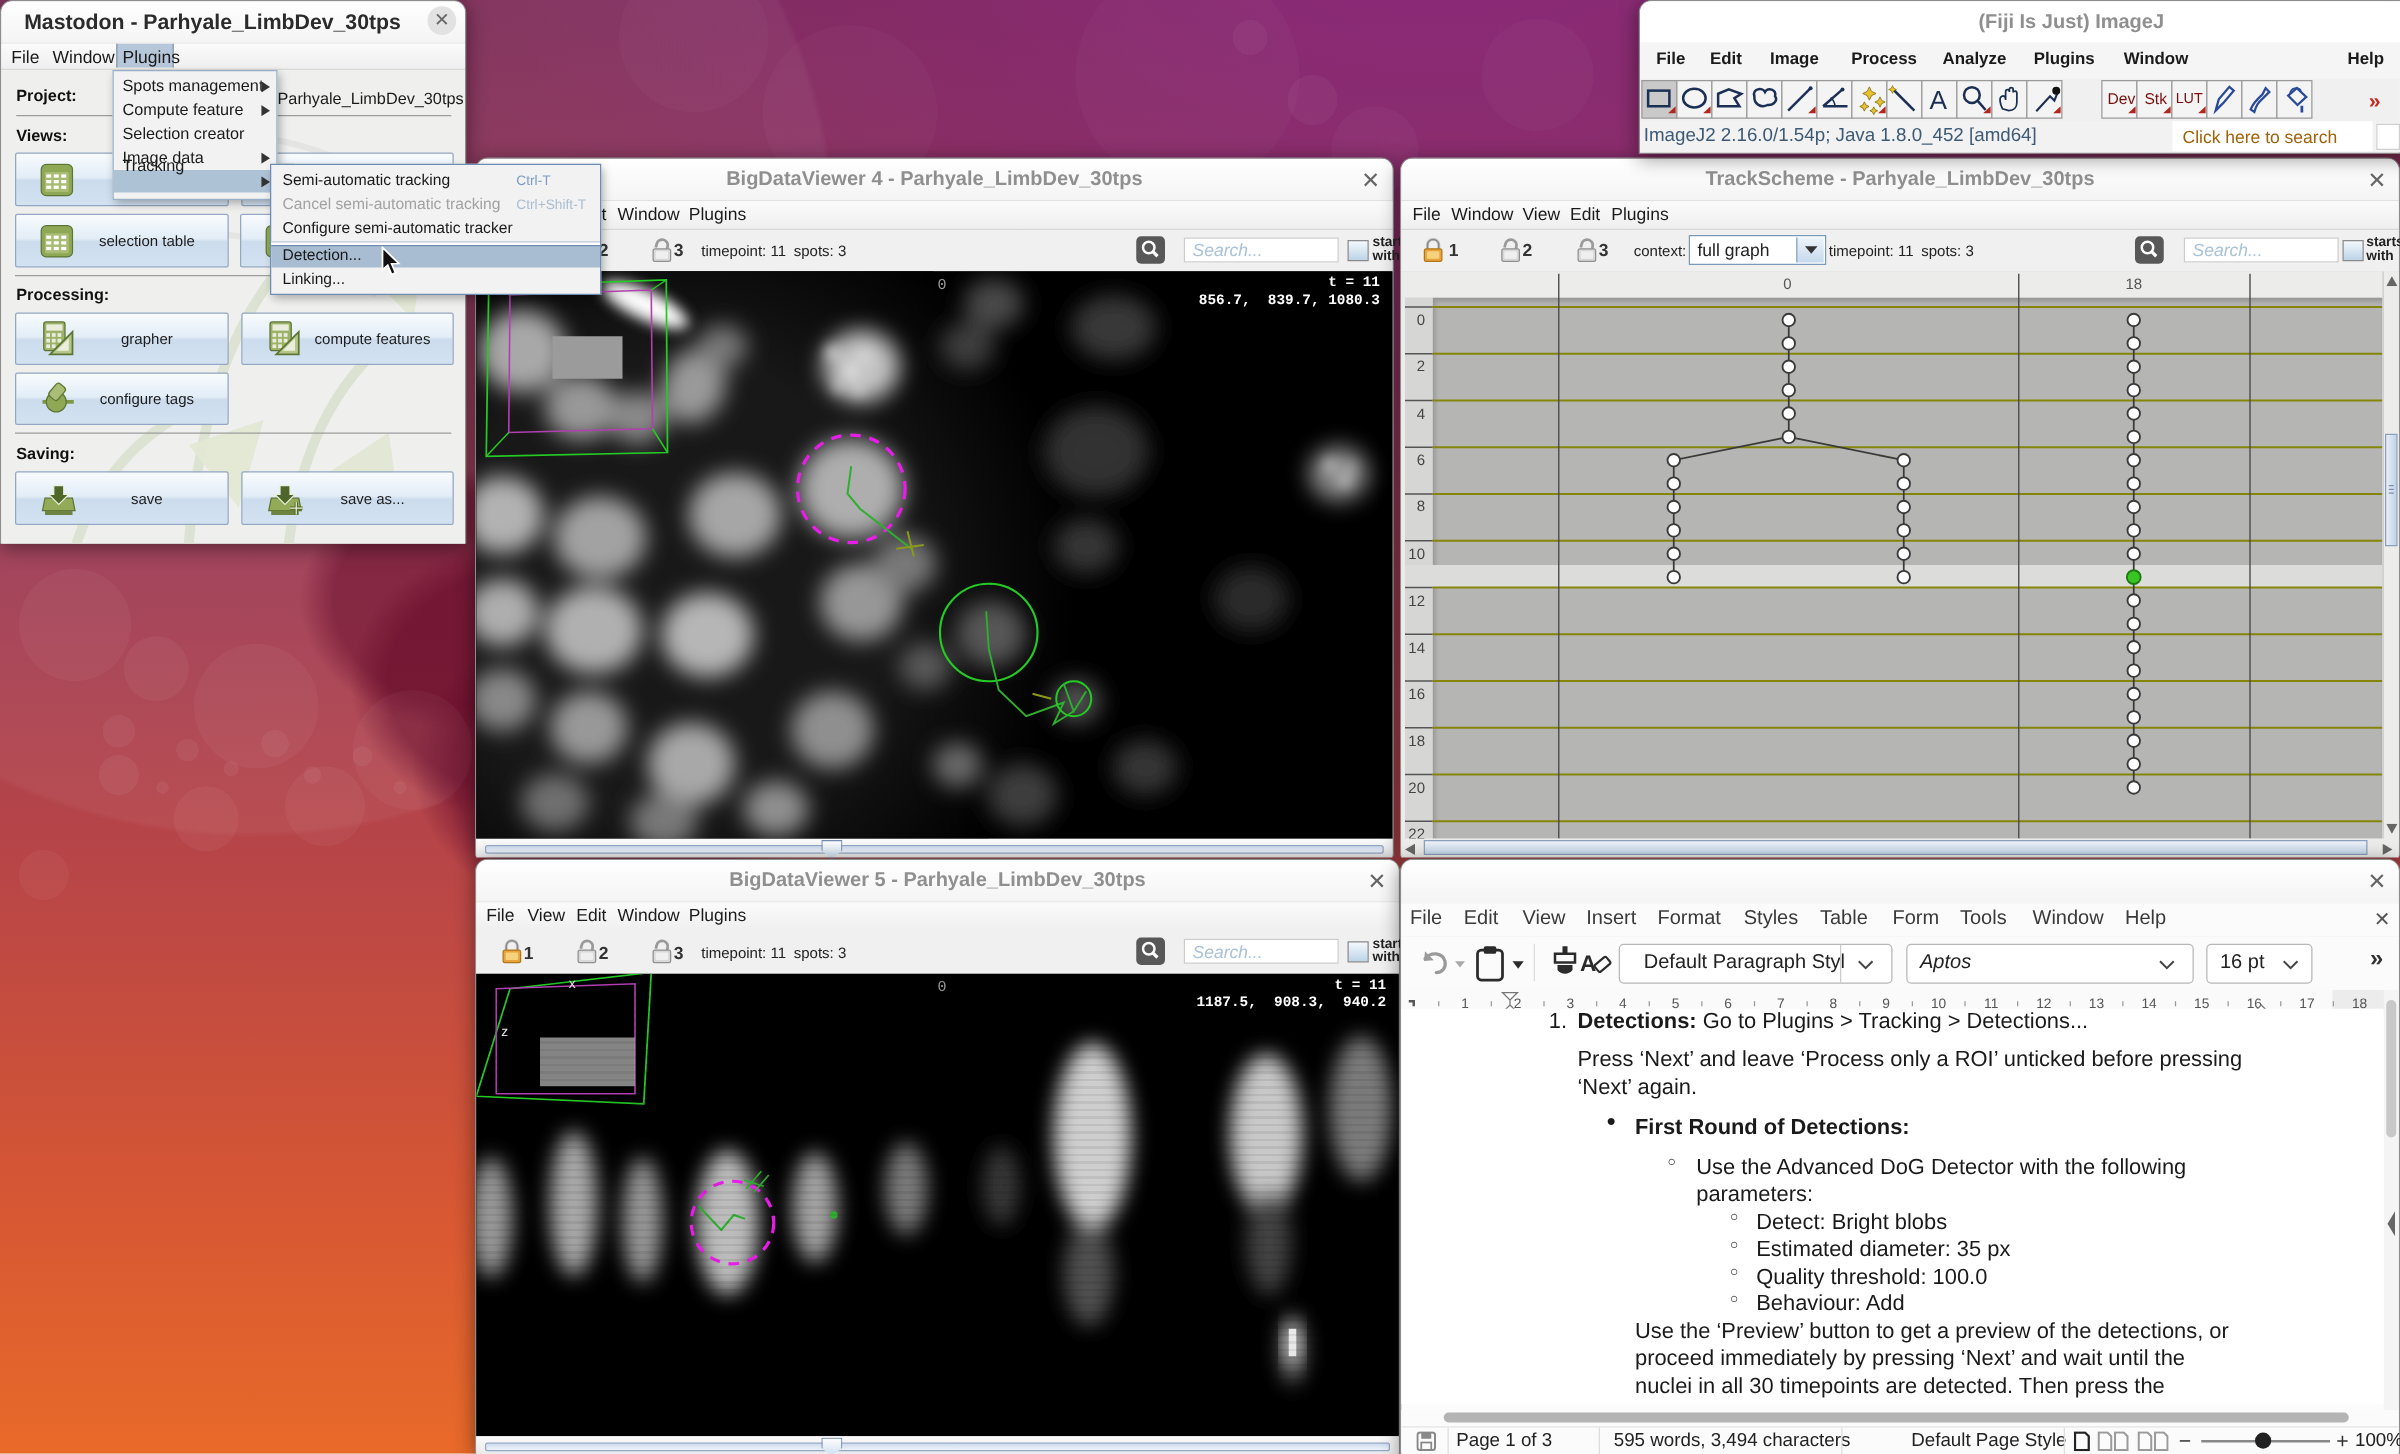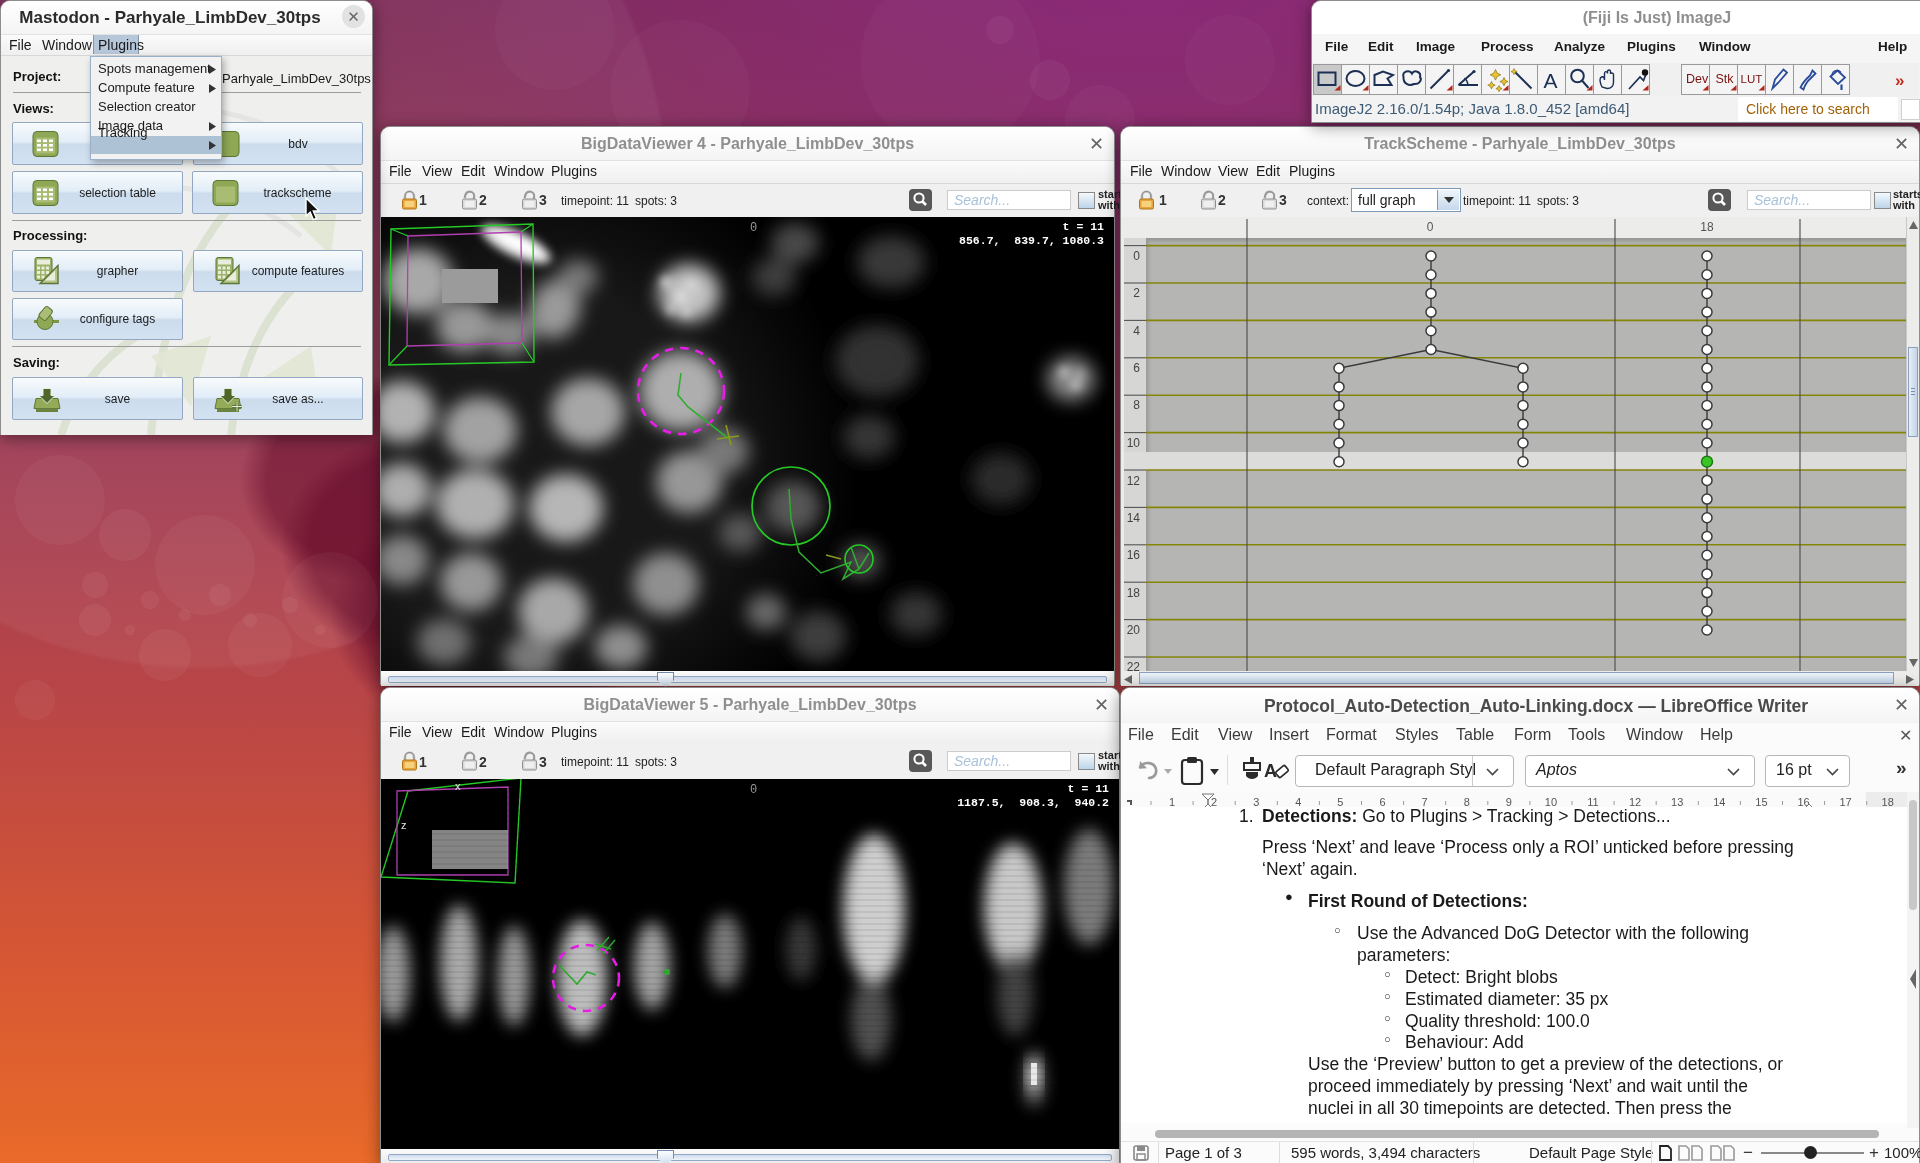--- a/index.html
+++ b/index.html
@@ -469,21 +469,20 @@
     <span class="cantxt" style="right:10px;top:17px;">1187.5,  908.3,  940.2</span>
   </div>
   <div class="slider" style="top:461px;">
         <div class="strack"></div>
         <div class="sthumb" style="left:276px;"></div>
       </div>
 </div>
 
 <div class="w" id="writer" style="left:1120px;top:687px;width:800px;height:476px;background:#fcfcfc;">
   <div class="tb" style="height:35px;">
-        <span class="t" style="color:#4a4a4a;font-size:17.5px;left:52%;">Protocol_Auto-Detection_Auto-Linking.docx — LibreOffice Writer</span>
         <span class="x">✕</span>
       </div>
   <div id="wmenu" style="position:absolute;left:0;top:35px;width:798px;height:26px;background:#fbfbfb;border-bottom:1px solid #e0e0e0;font-size:16px;color:#3a3a3a;">
     <span style="position:absolute;left:7px;top:3px;">File</span>
         <span style="position:absolute;left:50px;top:3px;">Edit</span>
     <span style="position:absolute;left:97px;top:3px;">View</span>
         <span style="position:absolute;left:148px;top:3px;">Insert</span>
     <span style="position:absolute;left:205px;top:3px;">Format</span>
         <span style="position:absolute;left:274px;top:3px;">Styles</span>
     <span style="position:absolute;left:335px;top:3px;">Table</span>
@@ -909,17 +908,28 @@
   <span style="position:absolute;left:7px;top:61px;">Image data</span>
       <svg style="position:absolute;left:118px;top:65px;" width="7" height="9" viewBox="0 0 7 9">
         <path d="M 0 0 L 7 4.5 L 0 9 Z" fill="#333"></path>
       </svg>
   <div style="position:absolute;left:0px;top:79px;width:130px;height:18px;background:#aec2d6;"></div>
   <span style="position:absolute;left:7px;top:68px;">Tracking</span>
       <svg style="position:absolute;left:118px;top:84px;" width="7" height="9" viewBox="0 0 7 9">
         <path d="M 0 0 L 7 4.5 L 0 9 Z" fill="#333"></path>
       </svg>
 </div>
+<div id="popup2" style="position:absolute;left:216px;top:131px;width:263px;height:103px;background:#f2f2f2;border:1px solid #6e8cb4;box-shadow:2px 3px 7px rgba(0,0,0,.3);z-index:30;font-size:12.5px;color:#1a1a1a;white-space:nowrap;">
+  <span style="position:absolute;left:9px;top:5px;">Semi-automatic tracking</span>
+      <span style="position:absolute;left:196px;top:7px;font-size:11px;color:#7b9cc4;">Ctrl-T</span>
+  <span style="position:absolute;left:9px;top:24px;color:#a2a2a2;">Cancel semi-automatic tracking</span>
+      <span style="position:absolute;left:196px;top:26px;font-size:11px;color:#aabdd2;">Ctrl+Shift-T</span>
+  <span style="position:absolute;left:9px;top:43px;">Configure semi-automatic tracker</span>
+  <div style="position:absolute;left:0px;top:61px;width:263px;height:3px;background:#fff;border-top:1px solid #b9c6d4;box-sizing:border-box;"></div>
+  <div style="position:absolute;left:0px;top:64px;width:263px;height:18px;background:#a8bdd1;border-top:1px solid #6e8cb4;box-sizing:border-box;"></div>
+  <span style="position:absolute;left:9px;top:65px;">Detection...</span>
+  <span style="position:absolute;left:9px;top:84px;">Linking...</span>
+</div>
 <svg id="cursor" style="position:absolute;left:304px;top:197px;z-index:40;" width="20" height="26" viewBox="0 0 20 26">
   <path d="M 2 1 L 2 19 L 6.2 15.2 L 9.3 22.6 L 12.4 21.3 L 9.3 14 L 15 13.8 Z" fill="#111" stroke="#fff" stroke-width="1.4"></path>
 </svg>
 
 </div>
 
 </body></html>

